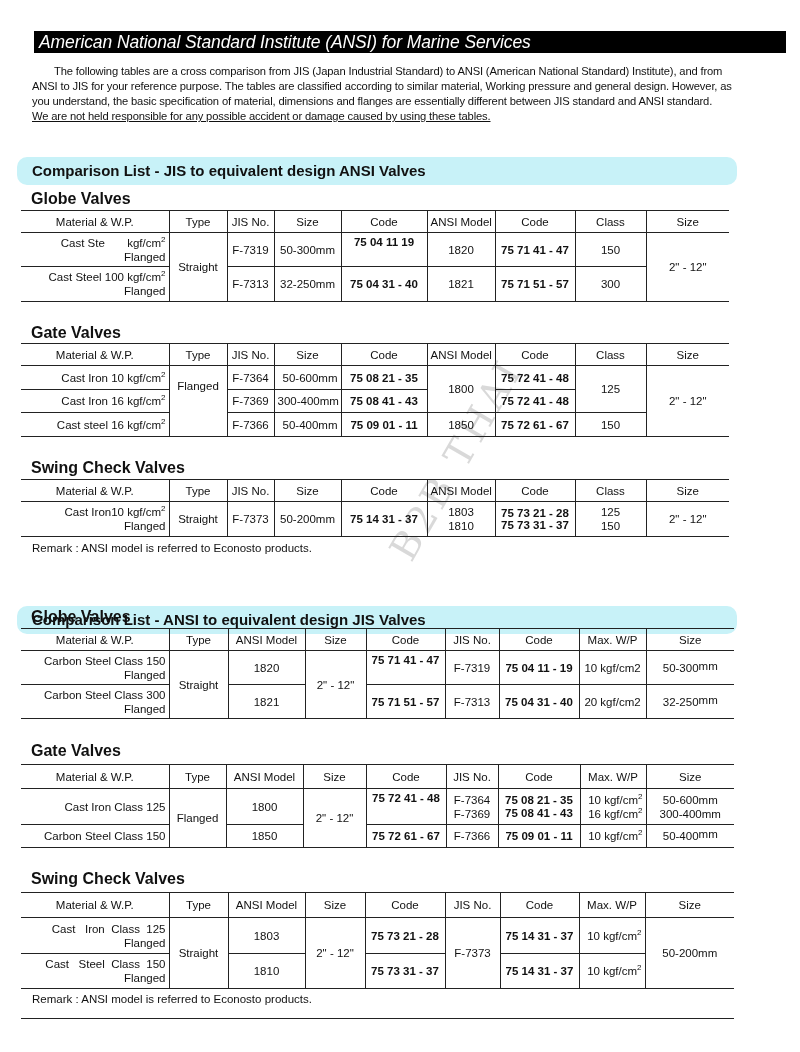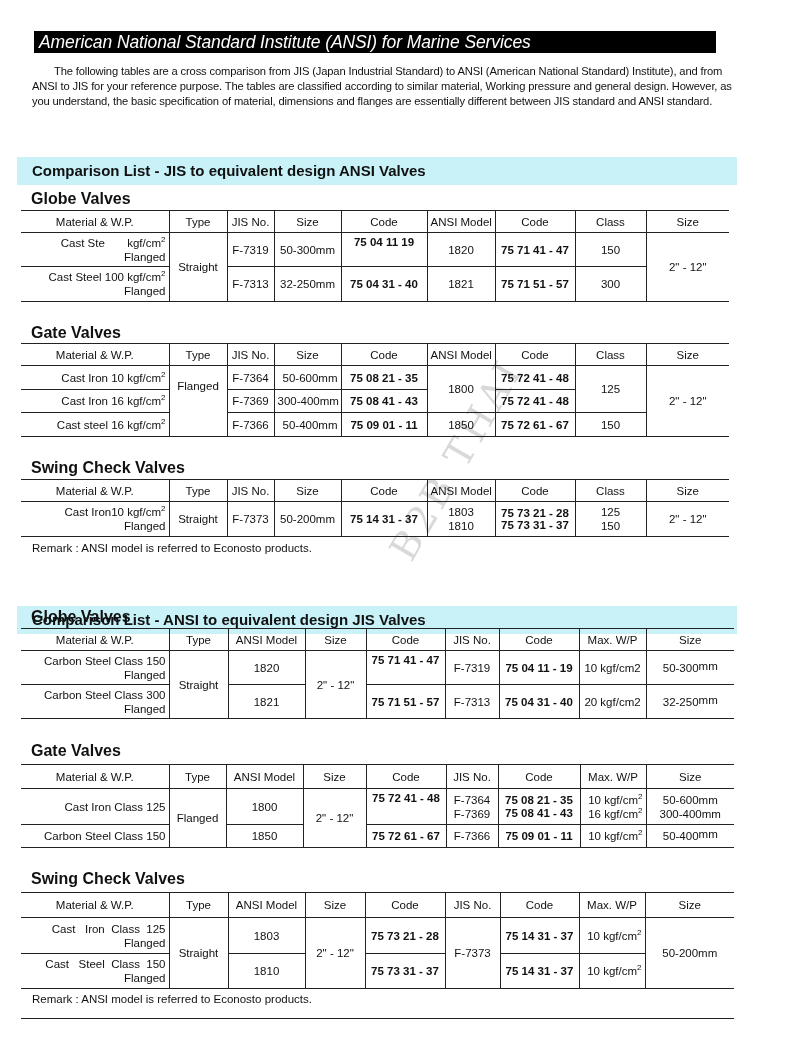--- a/index.html
+++ b/index.html
@@ -1,36 +1,36 @@
 <!DOCTYPE html>
 <html><head>
 <meta charset="utf-8">
 <style>
   html, body { margin: 0; padding: 0; background: #ffffff; }
   body {
     width: 800px; height: 1052px; position: relative; overflow: hidden;
     font-family: "Liberation Sans", sans-serif; color: #111;
   }
   .title-bar {
-    position: absolute; left: 34px; top: 31px; width: 682px; height: 22px;
+    position: absolute; left: 34px; top: 31px; width: 752px; height: 22px;
     background: #000; color: #fff; font-style: italic; font-size: 17.5px;
     line-height: 22px; padding-left: 5px; box-sizing: border-box; letter-spacing: -0.1px;
   }
   .intro {
     position: absolute; left: 32px; top: 64px; width: 700px;
     font-size: 11.2px; line-height: 15px; color: #111; letter-spacing: -0.15px;
   }
   .intro p { margin: 0; }
   .intro .indent { text-indent: 22px; }
   .intro .disclaimer { text-decoration: underline; }
 
   .section-header {
     position: absolute; left: 17px; width: 720px; height: 28px;
     background: #c8f2f8; font-weight: bold; font-size: 15px; line-height: 28px;
-    padding-left: 15px; box-sizing: border-box; color: #111;
+    padding-left: 15px; box-sizing: border-box; color: #111; border-radius: 10px;
   }
   .sub-title {
     position: absolute; left: 31px; font-weight: bold; font-size: 16px; color: #111;
   }
   table.vt {
     position: absolute; left: 21px; border-collapse: collapse;
     font-size: 11.5px; color: #111; table-layout: fixed;
   }
   table.vt td, table.vt th {
     border-left: 1px solid #222; border-right: 1px solid #222;
@@ -59,20 +59,21 @@
     letter-spacing: 4px; pointer-events: none; white-space: nowrap;
   }
 </style>
 </head>
 <body>
 
 <div class="title-bar">American National Standard Institute (ANSI) for Marine Services</div>
 
 <div class="intro">
   <p class="indent">The following tables are a cross comparison from JIS (Japan Industrial Standard) to ANSI (American National Standard) Institute), and from ANSI to JIS for your reference purpose.   The tables are classified according to similar material, Working pressure and general design.   However, as you understand, the basic specification of material, dimensions and flanges are essentially different between JIS standard and ANSI standard.</p>
+  <p class="disclaimer">We are not held responsible for any possible accident or damage caused by using these tables.</p>
 </div>
 
 <div class="watermark">B2B THAI</div>
 
 <div class="section-header" style="top:157px;">Comparison List - JIS to equivalent design ANSI Valves</div>
 
 <div class="sub-title" style="top:190px;">Globe Valves</div>
 <table class="vt" style="top:210px; width:708px;">
   <colgroup>
       <col style="width:148px">

